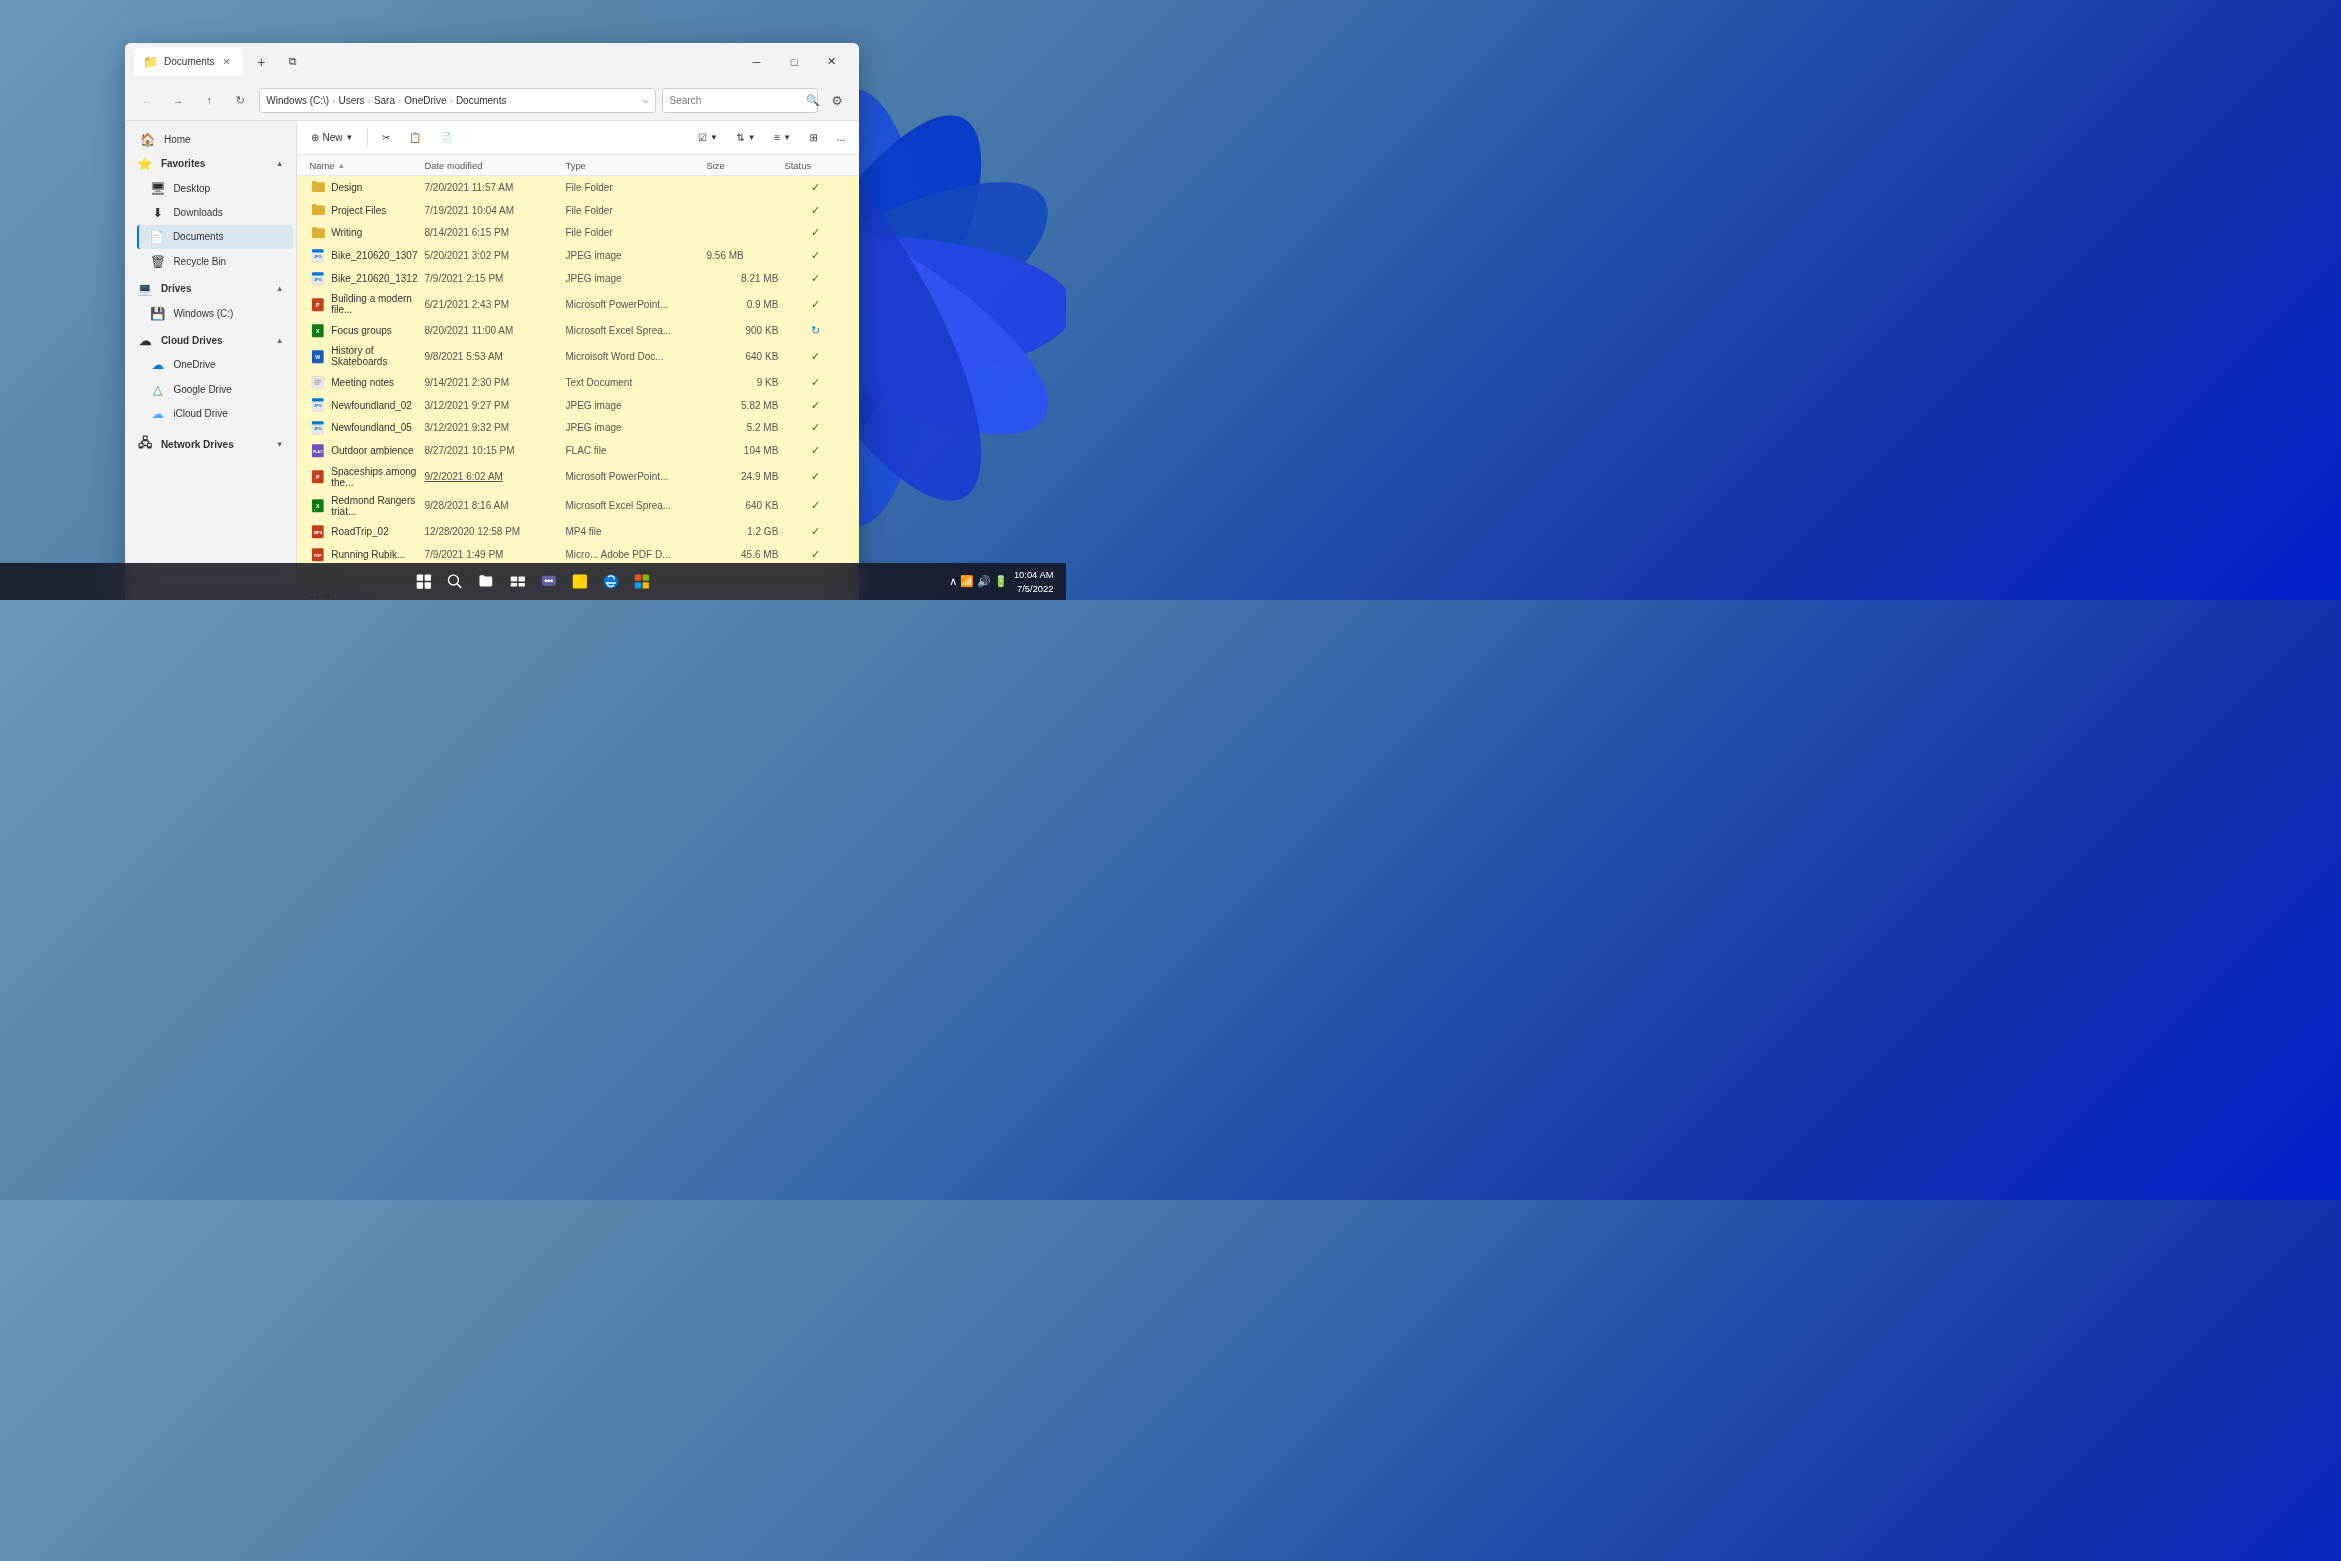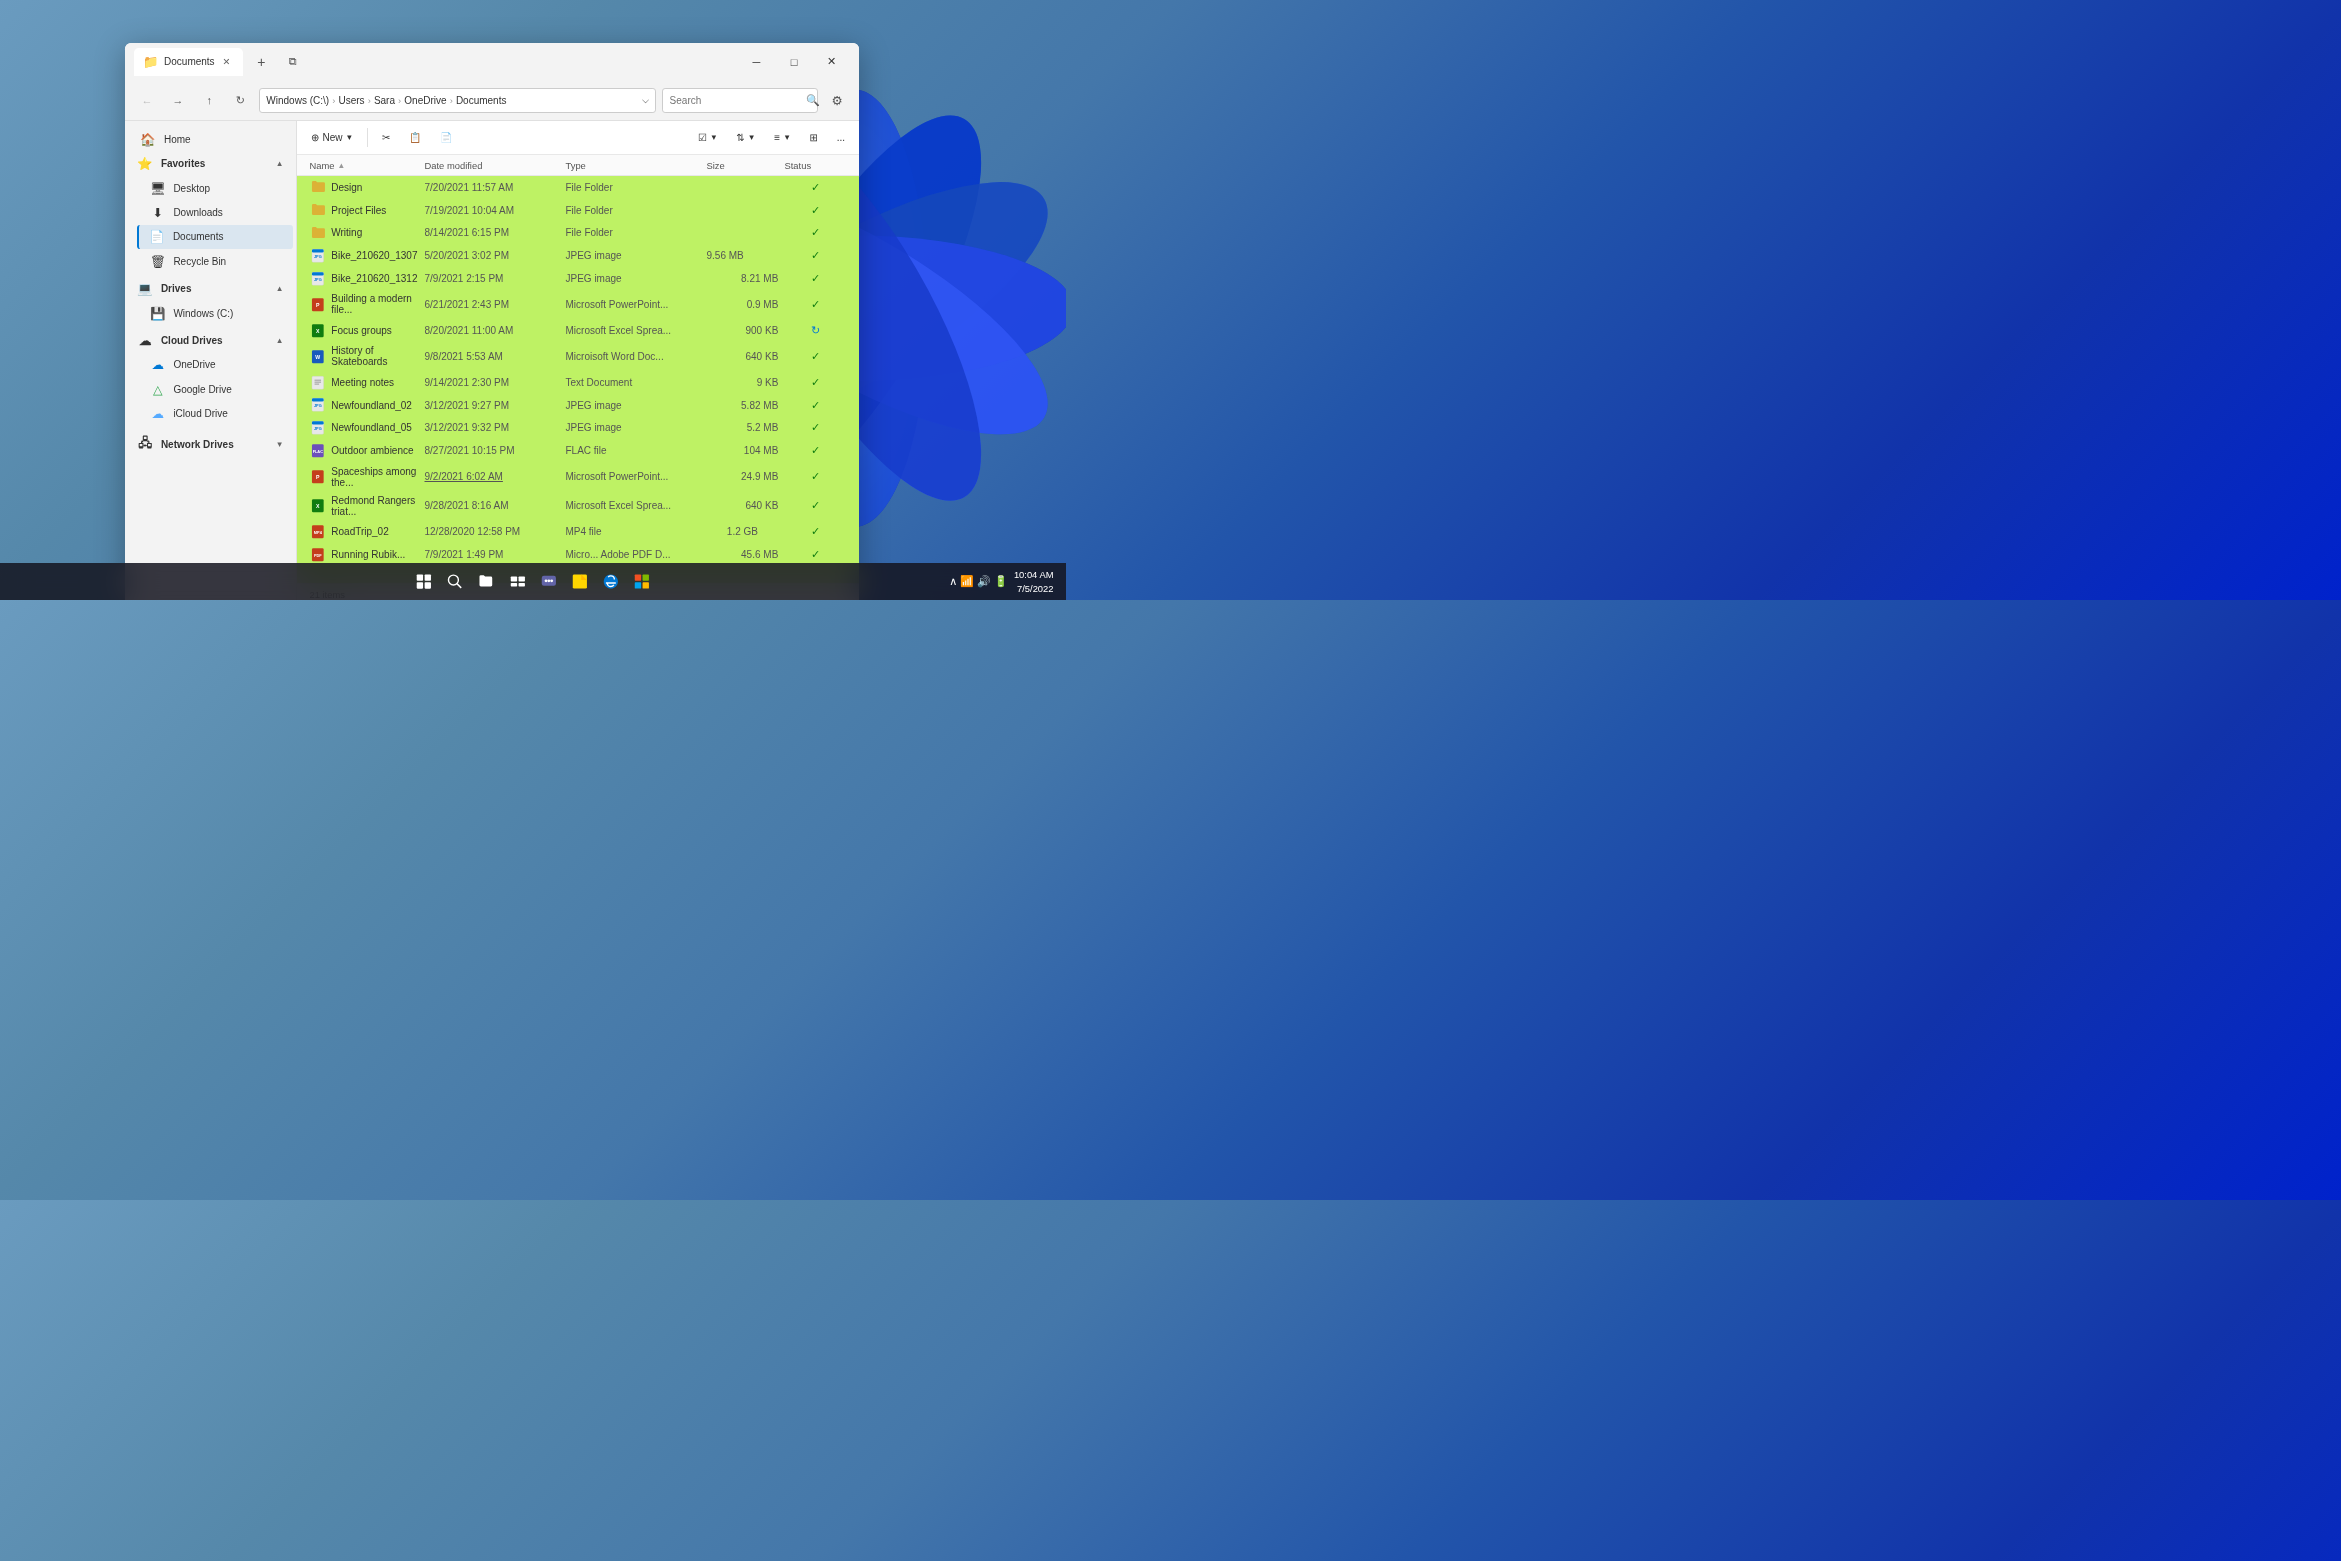--- a/index.html
+++ b/index.html
@@ -353,21 +353,21 @@
     
     .file-list-area {
       display: flex;
       flex-direction: column;
       flex: 1;
       overflow: hidden;
     }
     .file-list {
       flex: 1;
       overflow-y: auto;
-      background: #bef264;
+      background: #fef9c3;
     }
     .file-list::-webkit-scrollbar { width: 6.2px; }
     .file-list::-webkit-scrollbar-thumb { background: #ccc; border-radius: 3.1px; }
     .file-list::-webkit-scrollbar-track { background: #f0f0f0; }
 
     .file-list-header {
       display: grid;
       grid-template-columns: 1fr 141px 141px 78px 62px;
       padding: 4.7px 12.5px;
       font-size: 9.4px;
@@ -897,21 +897,21 @@
         <div class="file-icon">
                 <svg width="15.6" height="15.6" viewBox="0 0 24 24" style="font-size:18px">
                   <rect x="3" y="2" width="18" height="20" rx="2" fill="#c43e1c"></rect>
                   <text x="12" y="15" text-anchor="middle" font-size="6" fill="white" font-weight="bold">MP4</text>
                 </svg>
               </div>
         <span>RoadTrip_02</span>
       </div>
       <span style="font-size:10px;color:#555;">12/28/2020  12:58 PM</span>
       <span style="font-size:10px;color:#555;">MP4 file</span>
-      <span style="font-size:10px;color:#555;text-align:center;padding-right:6.2px;">1.2 GB</span>
+      <span style="font-size:10px;color:#555;text-align:right;padding-right:6.2px;">1.2 GB</span>
       <div style="display:flex;align-items:center;justify-content:center;">
               <span class="file-status-icon">✓</span>
             </div>
     </div>
           <div class="file-row">
       <div class="file-name-cell">
         <div class="file-icon">
                 <svg width="15.6" height="15.6" viewBox="0 0 24 24" style="font-size:18px">
                   <rect x="3" y="2" width="18" height="20" rx="2" fill="#c43e1c"></rect>
                   <text x="12" y="15" text-anchor="middle" font-size="6" fill="white" font-weight="bold">PDF</text>

